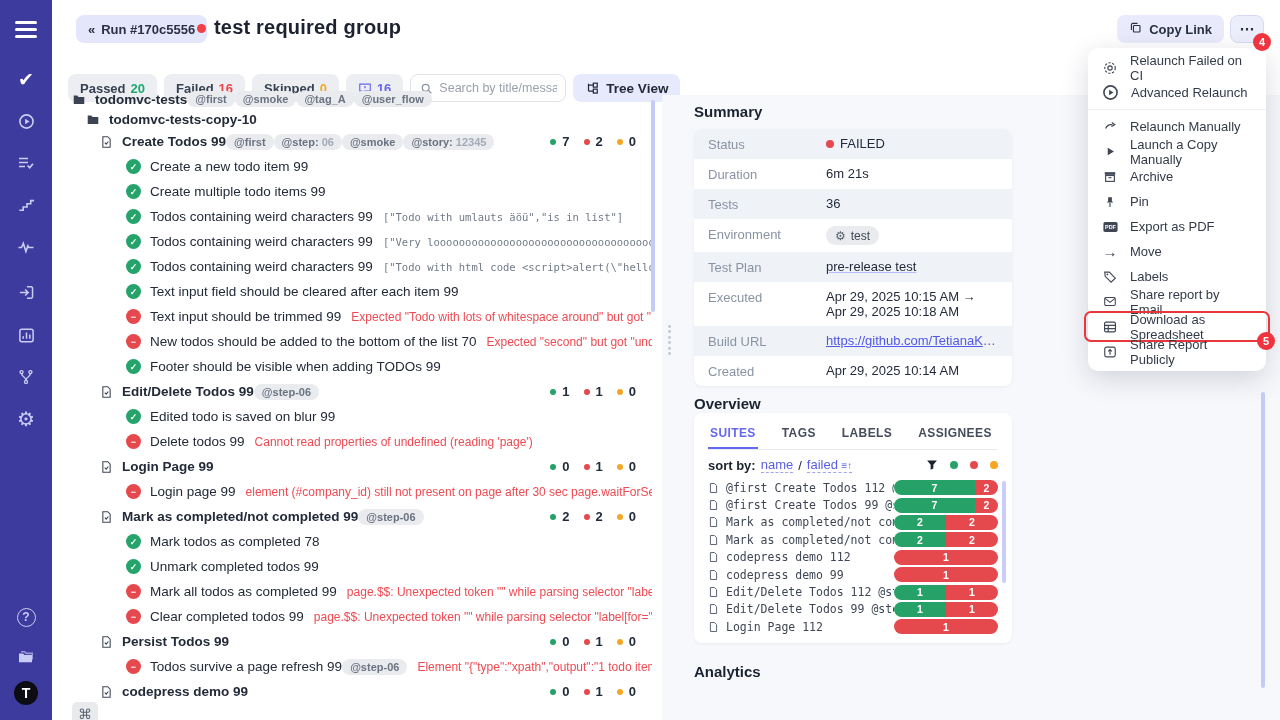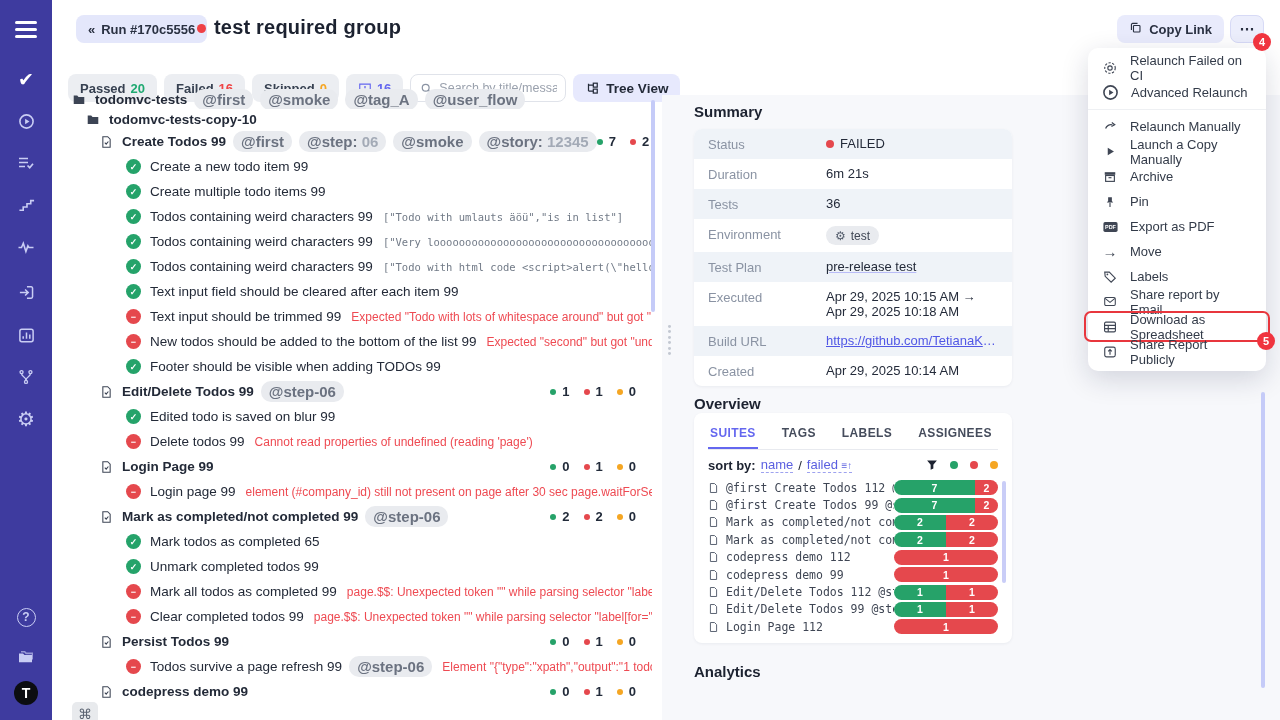--- a/index.html
+++ b/index.html
@@ -41,21 +41,21 @@
   #tree-view-btn { height:28px; padding:0 12px; background:#e7e9fd; border:none; border-radius:8px; font-size:13.5px; font-weight:600;
                    color:#232a38; display:flex; align-items:center; gap:7px; cursor:pointer; font-family:inherit; }
 
   
   #tree { position:absolute; left:60px; top:89px; width:592px; height:624px; overflow:hidden; }
   .trow { display:flex; align-items:center; white-space:nowrap; overflow:hidden; height:25px; cursor:pointer; }
   .trow.folder { height:20px; font-weight:700; }
   .trow .ic { flex:0 0 auto; display:flex; align-items:center; justify-content:center; margin-right:9px; }
   .trow .t-title { font-size:13.5px; color:#232a38; }
   .trow.suite .t-title { font-weight:600; }
-  .tagp { background:#e9ebef; color:#6b7280; border-radius:10px; font-size:15px; font-weight:600; padding:2px 8px; margin-left:7px; flex:0 0 auto; }
+  .tagp { background:#e9ebef; color:#6b7280; border-radius:10px; font-size:11px; font-weight:600; padding:2px 8px; flex:0 0 auto; }
   .tagp .lt { color:#a3aab6; }
   .status-c { width:15px; height:15px; border-radius:50%; color:#fff; font-size:9px; font-weight:700; display:flex; align-items:center; justify-content:center; }
   .status-c.pass { background:#25a36a; }
   .status-c.fail { background:#e5484d; }
   .params { font-family:"DejaVu Sans Mono",monospace; font-size:10.5px; color:#717a87; margin-left:10px; }
   .err { font-size:12px; color:#ee4a52; margin-left:10px; }
   .counts { margin-left:auto; padding-right:16px; display:flex; align-items:center; gap:14px; flex:0 0 auto; }
   .cpair { display:flex; align-items:center; gap:6px; font-size:13px; font-weight:600; color:#222b3a; }
   .cdot { width:6px; height:6px; border-radius:50%; }
   #tree-scrollbar { position:absolute; left:651px; top:100px; width:4px; height:212px; background:#c5cbf8; border-radius:2px; cursor:pointer; }
@@ -337,21 +337,21 @@
         <span class="ic">
           <span class="status-c fail">−</span>
         </span>
         <span class="t-title">Text input should be trimmed 99</span>
         <span class="err">Expected "Todo with lots of whitespace around" but got " Todo with lots o</span>
       </div>
       <div class="trow test" style="padding-left: 66px;">
         <span class="ic">
           <span class="status-c fail">−</span>
         </span>
-        <span class="t-title">New todos should be added to the bottom of the list 99</span>
+        <span class="t-title">New todos should be added to the bottom of the list 70</span>
         <span class="err">Expected "second" but got "undefined"</span>
       </div>
       <div class="trow test" style="padding-left: 66px;">
         <span class="ic">
           <span class="status-c pass">✓</span>
         </span>
         <span class="t-title">Footer should be visible when adding TODOs 99</span>
       </div>
       <div class="trow suite" style="padding-left: 40px;">
         <span class="ic">
@@ -420,21 +420,21 @@
         <span class="counts">
           <span class="cpair"><span class="cdot" style="background:#26a269"></span>2</span>
           <span class="cpair"><span class="cdot" style="background:#e5484d"></span>2</span>
           <span class="cpair"><span class="cdot" style="background:#f5a623"></span>0</span>
         </span>
       </div>
       <div class="trow test" style="padding-left: 66px;">
         <span class="ic">
           <span class="status-c pass">✓</span>
         </span>
-        <span class="t-title">Mark todos as completed 65</span>
+        <span class="t-title">Mark todos as completed 78</span>
       </div>
       <div class="trow test" style="padding-left: 66px;">
         <span class="ic">
           <span class="status-c pass">✓</span>
         </span>
         <span class="t-title">Unmark completed todos 99</span>
       </div>
       <div class="trow test" style="padding-left: 66px;">
         <span class="ic">
           <span class="status-c fail">−</span>

